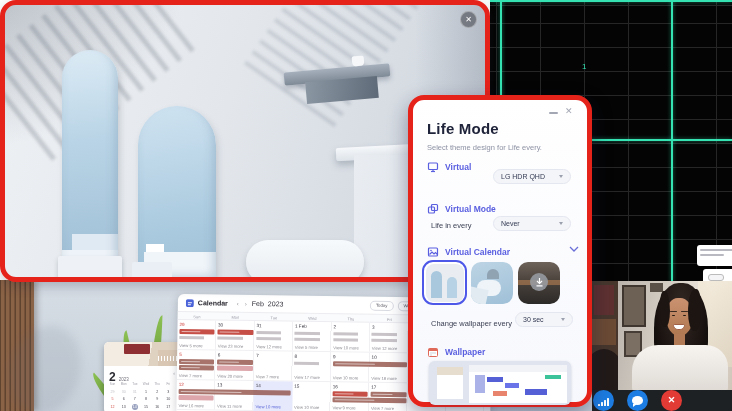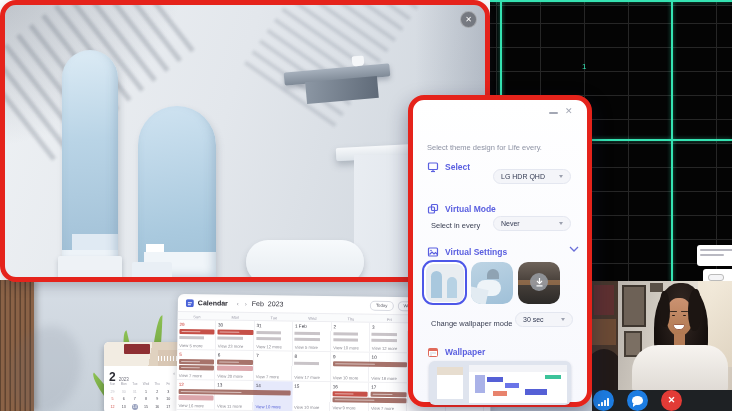--- a/index.html
+++ b/index.html
@@ -424,55 +424,56 @@
     <div class="desk-top"></div>
     <div class="desk-front"></div>
     <div class="seat"></div>
     <div class="right-shade"></div>
     <div class="wp-close">✕</div>
   </div>
 
   <div class="life-panel">
     <div class="lp lp-min"></div>
     <div class="lp lp-close">✕</div>
+    <div class="lp lp-title">Life Mode</div>
     <div class="lp lp-sub">Select theme design for Life every.</div>
 
     <div class="lp lp-sec sec-monitor">
       <svg class="lp-icon" width="12" height="12" viewBox="0 0 12 12" fill="none" stroke="#5a5fe0" stroke-width="1.2">
           <rect x="1.5" y="2" width="9" height="6.5" rx="1"></rect>
           <line x1="6" y1="8.5" x2="6" y2="10"></line>
           <line x1="4" y1="10.5" x2="8" y2="10.5"></line>
         </svg>
-      <span>Select</span>
+      <span>Virtual</span>
     </div>
     <div class="dd dd-monitor">
       <span>LG HDR QHD</span>
       <span class="chev"></span>
     </div>
 
     <div class="lp lp-sec sec-switch">
       <svg class="lp-icon" width="12" height="12" viewBox="0 0 12 12" fill="none" stroke="#5a5fe0" stroke-width="1.2">
           <rect x="1.5" y="4" width="6" height="6" rx="1"></rect>
           <rect x="4.5" y="1.5" width="6" height="6" rx="1"></rect>
         </svg>
       <span>Virtual Mode</span>
     </div>
-    <div class="lp lp-rowlabel">Select in every</div>
+    <div class="lp lp-rowlabel">Life in every</div>
     <div class="dd dd-never">
       <span>Never</span>
       <span class="chev"></span>
     </div>
 
     <div class="lp lp-sec sec-vw">
       <svg class="lp-icon" width="12" height="12" viewBox="0 0 12 12" fill="none" stroke="#5a5fe0" stroke-width="1.2">
           <rect x="1.5" y="2" width="9" height="8" rx="1"></rect>
           <circle cx="4" cy="4.5" r="0.8" fill="#5a5fe0" stroke="none"></circle>
           <path d="M2.5 8.5 L5 6 L7 8 L8.5 6.5 L10.5 8.5"></path>
         </svg>
-      <span>Virtual Settings</span>
+      <span>Virtual Calendar</span>
     </div>
     <svg class="lp vw-chev" width="10" height="7" viewBox="0 0 10 7" fill="none" stroke="#6a6fd8" stroke-width="1.3">
         <path d="M1 1 L5 5 L9 1"></path>
       </svg>
 
     <div class="thumb sel t1">
       <div class="timg">
           <div class="arch-a"></div>
           <div class="arch-b"></div>
         </div>
@@ -489,21 +490,21 @@
         <div class="horizon"></div>
           <div class="dl-circle"></div>
         <svg width="9" height="10" viewBox="0 0 9 10" fill="none" stroke="#fff" stroke-width="1.2">
             <path d="M4.5 1 L4.5 6"></path>
             <path d="M2 4 L4.5 6.5 L7 4"></path>
             <path d="M1.5 8.8 L7.5 8.8"></path>
           </svg>
       </div>
     </div>
 
-    <div class="lp lp-changelabel">Change wallpaper mode</div>
+    <div class="lp lp-changelabel">Change wallpaper every</div>
     <div class="dd dd-30sec">
       <span>30 sec</span>
       <span class="chev"></span>
     </div>
 
     <div class="lp lp-sec sec-sched">
       <svg class="lp-icon" width="12" height="12" viewBox="0 0 12 12">
           <rect x="1.5" y="2.5" width="9" height="8" rx="1" fill="#fff" stroke="#e06a5a" stroke-width="1"></rect>
           <rect x="1.5" y="2.5" width="9" height="2.6" rx="1" fill="#e06a5a"></rect>
           <circle cx="4" cy="7" r="0.7" fill="#b9bec9"></circle>

